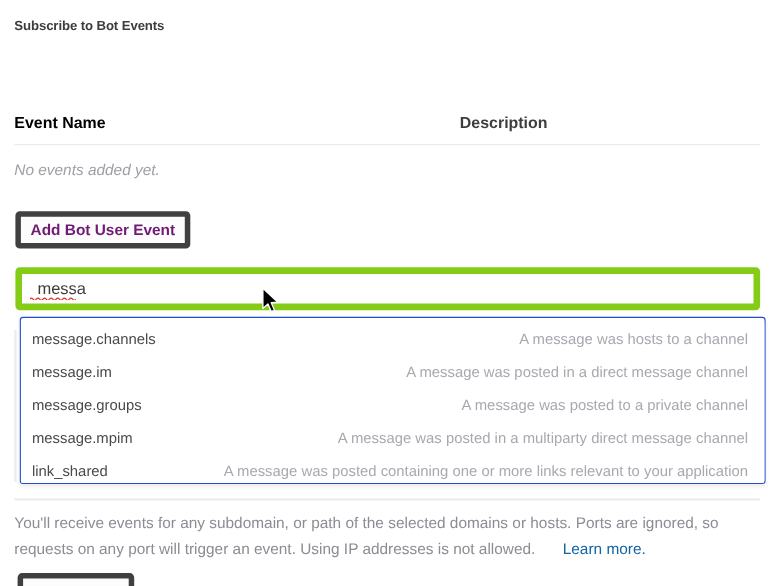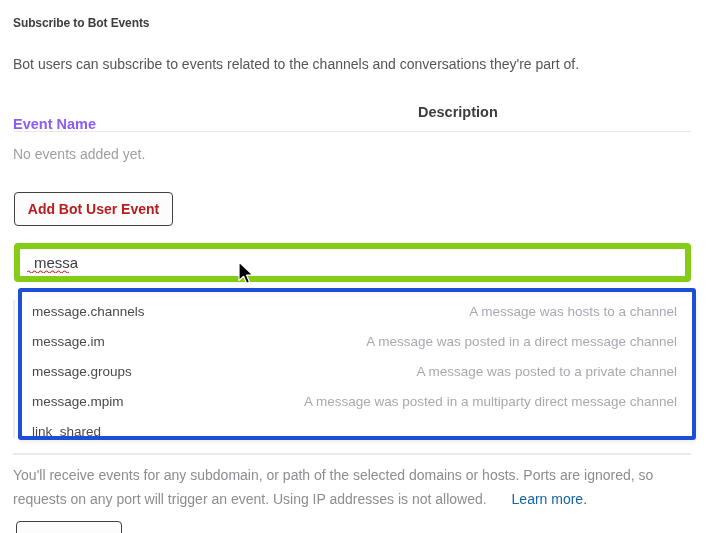--- a/index.html
+++ b/index.html
@@ -47,24 +47,24 @@
   .table-head {
     position: absolute;
     left: 13px;
     top: 104px;
     width: 678px;
     height: 26px;
   }
   .col-event-name {
     position: absolute;
     left: 0;
-    top: 12px;
+    top: 0;
     font-size: 14.5px;
     font-weight: bold;
-    color: #8b5cf6;
+    color: #000000;
     white-space: nowrap;
   }
   .col-description {
     position: absolute;
     left: 405px;
     top: 0;
     font-size: 14.5px;
     font-weight: bold;
     color: #3d3d3d;
     white-space: nowrap;
@@ -77,35 +77,36 @@
     background: #e8e8e8;
   }
   .divider.top { top: 131px; }
   .divider.bottom { top: 453px; height: 2px; background: #ebebeb; }
 
   .empty-state {
     position: absolute;
     left: 13px;
     top: 146px;
     font-size: 14px;
+    font-style: italic;
     color: #9e9ea6;
     white-space: nowrap;
   }
 
   
   .btn {
     position: absolute;
     box-sizing: border-box;
     background: #fcfcfc;
-    border: 1px solid #404040;
+    border: 5px solid #404040;
     border-radius: 4px;
     font-family: "Liberation Sans", sans-serif;
     font-size: 14px;
     font-weight: bold;
-    color: #b91c1c;
+    color: #701a75;
     cursor: pointer;
     padding: 0;
   }
   .btn-add-event {
     left: 14px;
     top: 192px;
     width: 159px;
     height: 34px;
   }
   .btn-bottom {
@@ -146,21 +147,21 @@
 
   
   .dropdown {
     position: absolute;
     box-sizing: border-box;
     left: 18px;
     top: 288px;
     width: 678px;
     height: 152px;
     background: #ffffff;
-    border: 4px solid #1d4ed8;
+    border: 1px solid #1d4ed8;
     border-radius: 3px;
     box-shadow: 0 2px 4px rgba(0,0,0,0.07);
     overflow: hidden;
   }
   .dd-option {
     position: relative;
     box-sizing: border-box;
     height: 30px;
     padding: 0 15px 0 10px;
     display: flex;
@@ -216,21 +217,20 @@
     height: 26px;
     pointer-events: none;
   }
 </style>
 </head>
 <body>
 
 <div class="page">
 
   <div class="section-title">Subscribe to Bot Events</div>
-  <div class="section-desc">Bot users can subscribe to events related to the channels and conversations they're part of.</div>
 
   <div class="table-head">
     <div class="col-event-name">Event Name</div>
     <div class="col-description">Description</div>
   </div>
   <div class="divider top"></div>
 
   <div class="empty-state">No events added yet.</div>
 
   <button class="btn btn-add-event">Add Bot User Event</button>
@@ -256,20 +256,21 @@
     <div class="dd-option">
       <span class="dd-name">message.groups</span>
       <span class="dd-desc">A message was posted to a private channel</span>
     </div>
     <div class="dd-option">
       <span class="dd-name">message.mpim</span>
       <span class="dd-desc">A message was posted in a multiparty direct message channel</span>
     </div>
     <div class="dd-option">
       <span class="dd-name">link_shared</span>
+      <span class="dd-desc">A message was posted containing one or more links relevant to your application</span>
     </div>
   </div>
 
   <div class="divider bottom"></div>
 
   <div class="footnote"><span>You'll receive events for any subdomain, or path of the selected domains or hosts. Ports are ignored, so requests on any port will trigger an event. Using IP addresses is not allowed. </span><span class="link">Learn more.</span></div>
 
   <button class="btn btn-bottom"></button>
 
   <div class="cursor">

